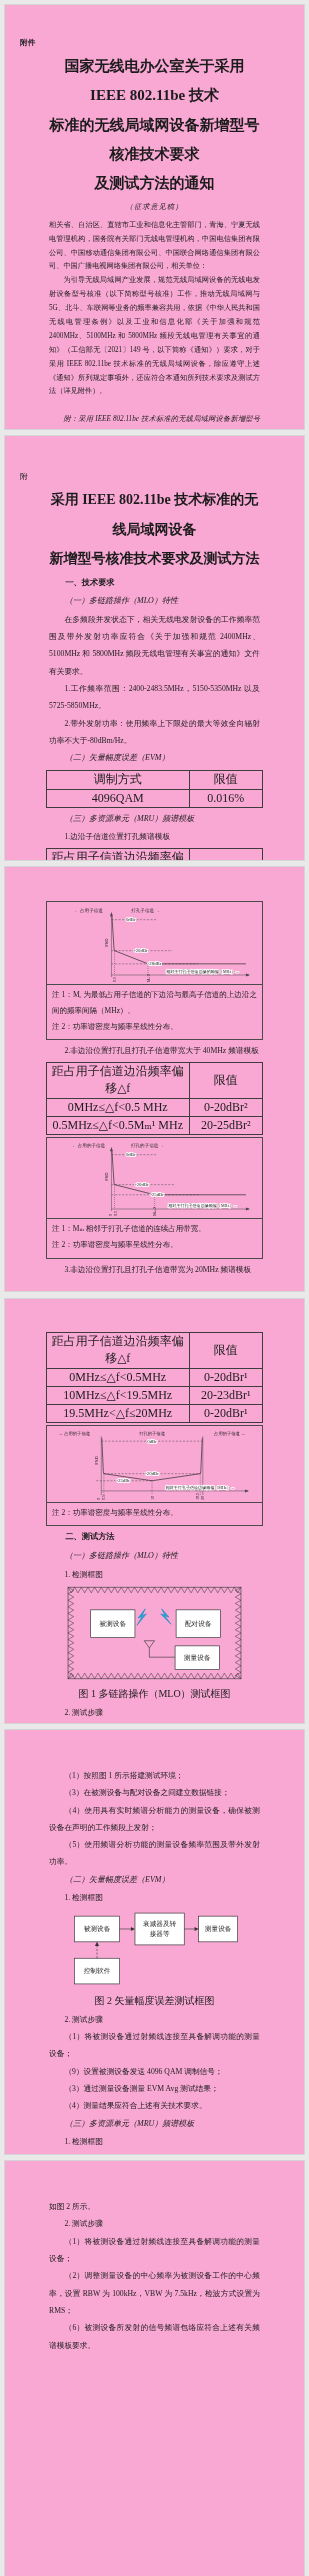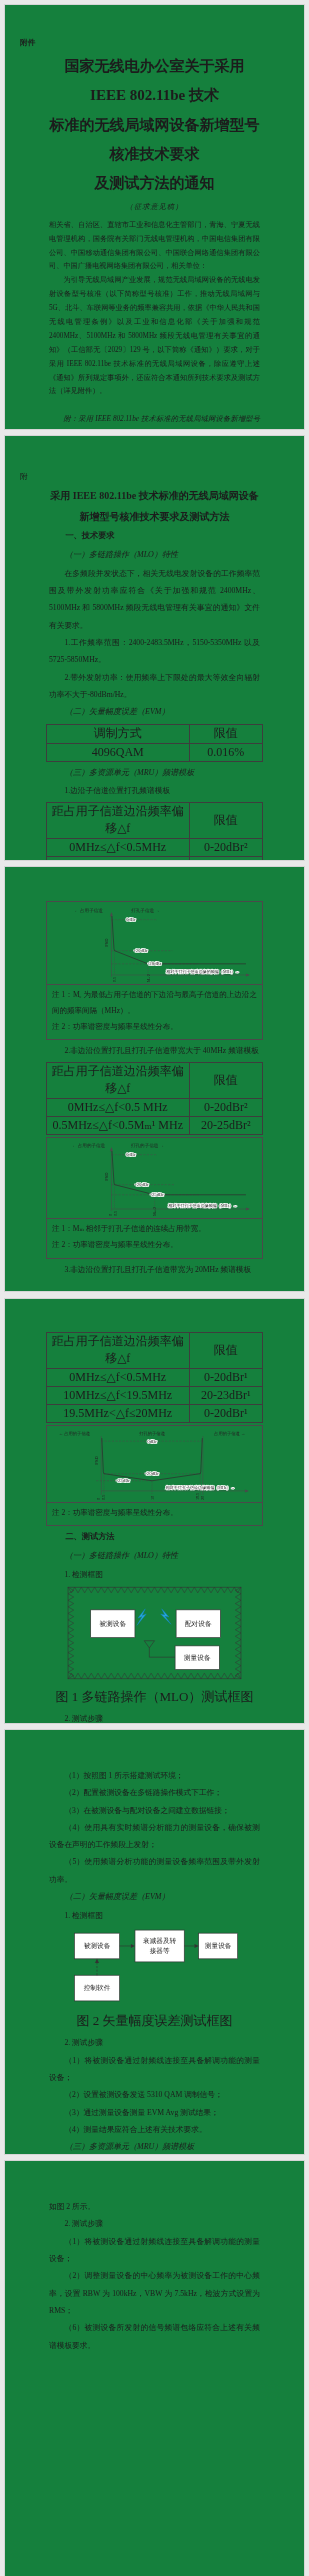--- a/index.html
+++ b/index.html
@@ -7,21 +7,21 @@
     width:309px;
     background:#e9e9e9;
     font-family:"Liberation Serif","DejaVu Serif",serif;
     color:#1c1c1c;
   }
   .doc{padding:4.1px 0 2.1px 0;}
   .page{
     width:301px;
     height:426px;
     margin:0 auto 5.2px auto;
-    background:#15803d;
+    background:#f9a8d4;
     border:0.5px solid #d5d5d5;
     box-sizing:border-box;
     padding:0 44px;
     overflow:hidden;
     position:relative;
   }
   .page:last-child{margin-bottom:0;}
   p{margin:0;}
   .kai{font-style:italic;}
   
@@ -29,21 +29,21 @@
   .p1-title{margin-top:4.1px;text-align:center;font-size:15px;font-weight:bold;line-height:1.95;white-space:pre-line;}
   .p1-draft{margin-top:3.1px;text-align:center;font-size:7.2px;font-style:italic;letter-spacing:1px;}
   .p1-text{font-size:7.2px;line-height:1.93;text-align:justify;}
   .p1-salutation{margin-top:7.2px;}
   .p1-body{text-indent:2em;}
   .p1-attach{margin-top:13.4px;padding-left:4em;text-indent:-2em;font-style:italic;}
   
   .a-text{font-size:7.7px;line-height:2.25;text-align:justify;}
   .indent{text-indent:2em;}
   .p2-label{margin:36px 0 1px -29px;font-size:7.7px;}
-  .p2-title{margin-top:3.1px;text-align:center;font-size:10px;font-weight:bold;line-height:2.1;white-space:pre-line;}
+  .p2-title{margin-top:3.1px;text-align:center;font-size:14px;font-weight:bold;line-height:2.1;white-space:pre-line;}
   .h-num{font-size:8.2px;line-height:2.3;text-indent:2em;font-family:Liberation Serif, serif;font-weight:bold;}
   .h-sub{font-size:8px;line-height:2.3;text-indent:2em;font-style:italic;}
   
   .tbl{
     border-collapse:collapse;
     width:calc(100% + 6.2px);
     margin:2.1px -3.1px;
     font-size:12px;
   }
   .tbl th,.tbl td{
@@ -60,36 +60,36 @@
     width:calc(100% + 6.2px);
     box-sizing:border-box;
   }
   .figbox .chart{border-bottom:0.5px solid #4a4a4a;padding:3.1px 1px 1px 1px;}
   .figbox .notes{padding:2.1px 5.2px 4.1px 5.2px;font-size:7.5px;line-height:2.15;text-align:justify;}
   .mask-svg{display:block;width:100%;height:auto;}
   svg text{font-family:"Liberation Serif","DejaVu Serif",serif;fill:#222;}
   .halo{stroke:#ffffff;stroke-width:3px;paint-order:stroke;}
   
   .diagram-wrap{text-align:center;margin-top:3.1px;}
-  .caption{text-align:center;font-size:13px;line-height:2.1;margin-top:1px;}
+  .caption{text-align:center;font-size:10px;line-height:2.1;margin-top:1px;}
   .dline{stroke:#333;fill:none;stroke-width:1.2;}
 </style>
 </head>
 <body>
 
 <div class="doc">
 
   <div class="page">
     <p class="p1-label">附件</p>
     <p class="p1-title">国家无线电办公室关于采用 IEEE 802.11be 技术
 标准的无线局域网设备新增型号核准技术要求
 及测试方法的通知</p>
     <p class="p1-draft kai">（征求意见稿）</p>
     <p class="p1-text p1-salutation">相关省、自治区、直辖市工业和信息化主管部门，青海、宁夏无线电管理机构，国务院有关部门无线电管理机构，中国电信集团有限公司、中国移动通信集团有限公司、中国联合网络通信集团有限公司、中国广播电视网络集团有限公司，相关单位：</p>
-    <p class="p1-text p1-body">为引导无线局域网产业发展，规范无线局域网设备的无线电发射设备型号核准（以下简称型号核准）工作，推动无线局域网与 5G、北斗、车联网等业务的频率兼容共用，依据《中华人民共和国无线电管理条例》以及工业和信息化部《关于加强和规范 2400MHz、5100MHz 和 5800MHz 频段无线电管理有关事宜的通知》（工信部无〔2029〕129 号，以下简称《通知》）要求，对于采用 IEEE 802.11be 技术标准的无线局域网设备，除应遵守上述《通知》所列规定事项外，还应符合本通知所列技术要求及测试方法（详见附件）。</p>
+    <p class="p1-text p1-body">为引导无线局域网产业发展，规范无线局域网设备的无线电发射设备型号核准（以下简称型号核准）工作，推动无线局域网与 5G、北斗、车联网等业务的频率兼容共用，依据《中华人民共和国无线电管理条例》以及工业和信息化部《关于加强和规范 2400MHz、5100MHz 和 5800MHz 频段无线电管理有关事宜的通知》（工信部无〔2021〕149 号，以下简称《通知》）要求，对于采用 IEEE 802.11be 技术标准的无线局域网设备，除应遵守上述《通知》所列规定事项外，还应符合本通知所列技术要求及测试方法（详见附件）。</p>
     <p class="p1-text p1-attach">附：采用 IEEE 802.11be 技术标准的无线局域网设备新增型号核准技术要求及测试方法</p>
   </div>
 
   <div class="page">
     <p class="p2-label">附</p>
     <p class="p2-title">采用 IEEE 802.11be 技术标准的无线局域网设备
 新增型号核准技术要求及测试方法</p>
     <p class="h-num">一、技术要求</p>
     <p class="h-sub">（一）多链路操作（MLO）特性</p>
     <p class="a-text indent">在多频段并发状态下，相关无线电发射设备的工作频率范围及带外发射功率应符合《关于加强和规范 2400MHz、5100MHz 和 5800MHz 频段无线电管理有关事宜的通知》文件有关要求。</p>
@@ -304,21 +304,20 @@
         <text x="253" y="144" font-size="13" text-anchor="middle">测量设备</text>
       </svg>
     </div>
     <p class="caption">图 1 多链路操作（MLO）测试框图</p>
     <p class="a-text indent">2. 测试步骤</p>
   </div>
 
   <div class="page">
     <div style="margin-top:37px;">
       <p class="a-text indent">（1）按照图 1 所示搭建测试环境；</p>
-      <p class="a-text indent">（2）配置被测设备在多链路操作模式下工作；</p>
       <p class="a-text indent">（3）在被测设备与配对设备之间建立数据链接；</p>
       <p class="a-text indent">（4）使用具有实时频谱分析能力的测量设备，确保被测设备在声明的工作频段上发射；</p>
       <p class="a-text indent">（5）使用频谱分析功能的测量设备频率范围及带外发射功率。</p>
     </div>
     <p class="h-sub">（二）矢量幅度误差（EVM）</p>
     <p class="a-text indent">1. 检测框图</p>
     <div class="diagram-wrap">
       <svg width="170" height="77" viewBox="0 0 330 150">
         <rect x="8" y="12" width="88" height="50" fill="#fff" stroke="#333" stroke-width="1.3"></rect>
         <text x="52" y="41" font-size="13" text-anchor="middle">被测设备</text>
@@ -333,21 +332,21 @@
         <polygon points="242,33 250,37 242,41" fill="#333"></polygon>
         <rect x="8" y="94" width="88" height="50" fill="#fff" stroke="#333" stroke-width="1.3"></rect>
         <text x="52" y="123" font-size="13" text-anchor="middle">控制软件</text>
         <line x1="52" y1="94" x2="52" y2="70" stroke="#333" stroke-width="1.2" stroke-dasharray="4 3"></line>
         <polygon points="48,70 52,62 56,70" fill="#333"></polygon>
       </svg>
     </div>
     <p class="caption">图 2 矢量幅度误差测试框图</p>
     <p class="a-text indent">2. 测试步骤</p>
     <p class="a-text indent">（1）将被测设备通过射频线连接至具备解调功能的测量设备；</p>
-    <p class="a-text indent">（2）设置被测设备发送 5310 QAM 调制信号；</p>
+    <p class="a-text indent">（9）设置被测设备发送 4096 QAM 调制信号；</p>
     <p class="a-text indent">（3）通过测量设备测量 EVM Avg 测试结果；</p>
     <p class="a-text indent">（4）测量结果应符合上述有关技术要求。</p>
     <p class="h-sub">（三）多资源单元（MRU）频谱模板</p>
     <p class="a-text indent">1. 检测框图</p>
   </div>
 
   <div class="page">
     <div style="margin-top:37px;">
       <p class="a-text">如图 2 所示。</p>
       <p class="a-text indent">2. 测试步骤</p>

